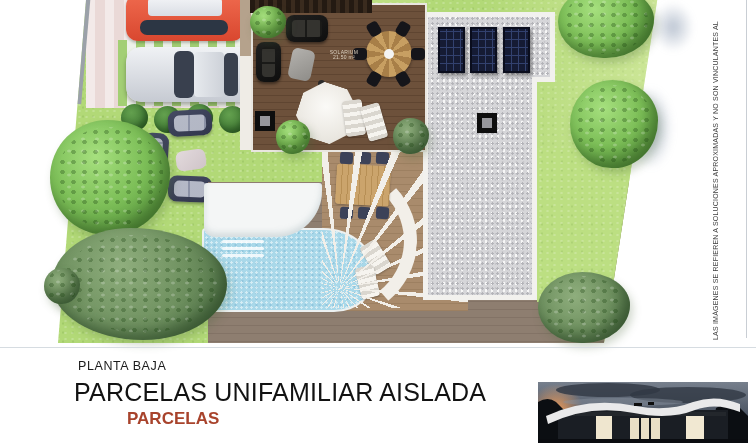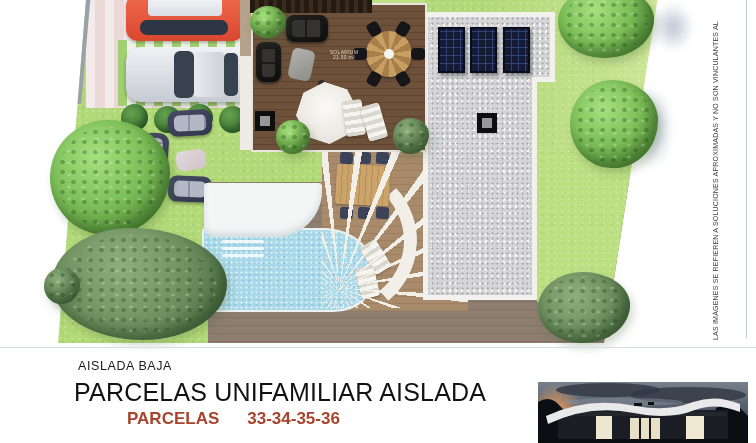--- a/index.html
+++ b/index.html
@@ -134,21 +134,21 @@
 
   
   .vline{left:746px;top:0;width:1px;height:338px;background:#c9ced4;}
   .vtext{left:712px;top:2px;width:20px;height:338px;writing-mode:vertical-rl;transform:rotate(180deg);
      font-size:7px;letter-spacing:.2px;color:#3f3f3f;overflow:hidden;}
 
   
   .divider{left:0;top:347px;width:756px;height:1px;background:#d6dce1;}
   .floorlabel{left:78px;top:359px;font-size:12.5px;letter-spacing:.6px;color:#1c1c1c;}
   .title{left:74px;top:378px;font-size:25px;color:#121212;letter-spacing:.2px;}
-  .parcels{left:127px;top:409px;font-size:17px;font-weight:bold;color:#a8432c;display:flex;gap:28px;}
+  .parcels{left:127px;top:409px;font-size:17px;font-weight:bold;color:#a8432c;display:flex;gap:15px;}
 
   
   .photo{left:538px;top:382px;width:210px;height:61px;overflow:hidden;}
 </style>
 </head>
 <body>
 
 <div class="canvas">
 
   <div class="abs plot">
@@ -256,25 +256,24 @@
   <div class="tree" style="left:276px;top:120px;width:34px;height:34px;"></div>
   <div class="tree dark" style="left:393px;top:118px;width:36px;height:36px;"></div>
   <div class="tree" style="left:558px;top:-14px;width:96px;height:72px;"></div>
   <div class="tree" style="left:570px;top:80px;width:88px;height:88px;"></div>
   <div class="tree dark" style="left:538px;top:272px;width:92px;height:71px;"></div>
 
   <div class="abs vline"></div>
   <div class="abs vtext">LAS IMÁGENES SE REFIEREN A SOLUCIONES APROXIMADAS Y NO SON VINCULANTES AL</div>
 
   <div class="abs divider"></div>
-  <div class="abs floorlabel">AISLADA BAJA</div>
+  <div class="abs floorlabel">PLANTA BAJA</div>
   <div class="abs title">PARCELAS UNIFAMILIAR AISLADA</div>
   <div class="abs parcels">
     <span>PARCELAS</span>
-    <span>33-34-35-36</span>
   </div>
 
   <div class="abs photo">
     <svg width="210" height="61" viewBox="0 0 210 61">
       <defs>
         <linearGradient id="sky" x1="0" y1="0" x2="0" y2="1">
           <stop offset="0" stop-color="#77808d"></stop>
             <stop offset="0.55" stop-color="#4a5361"></stop>
             <stop offset="1" stop-color="#262c36"></stop>
         </linearGradient>

